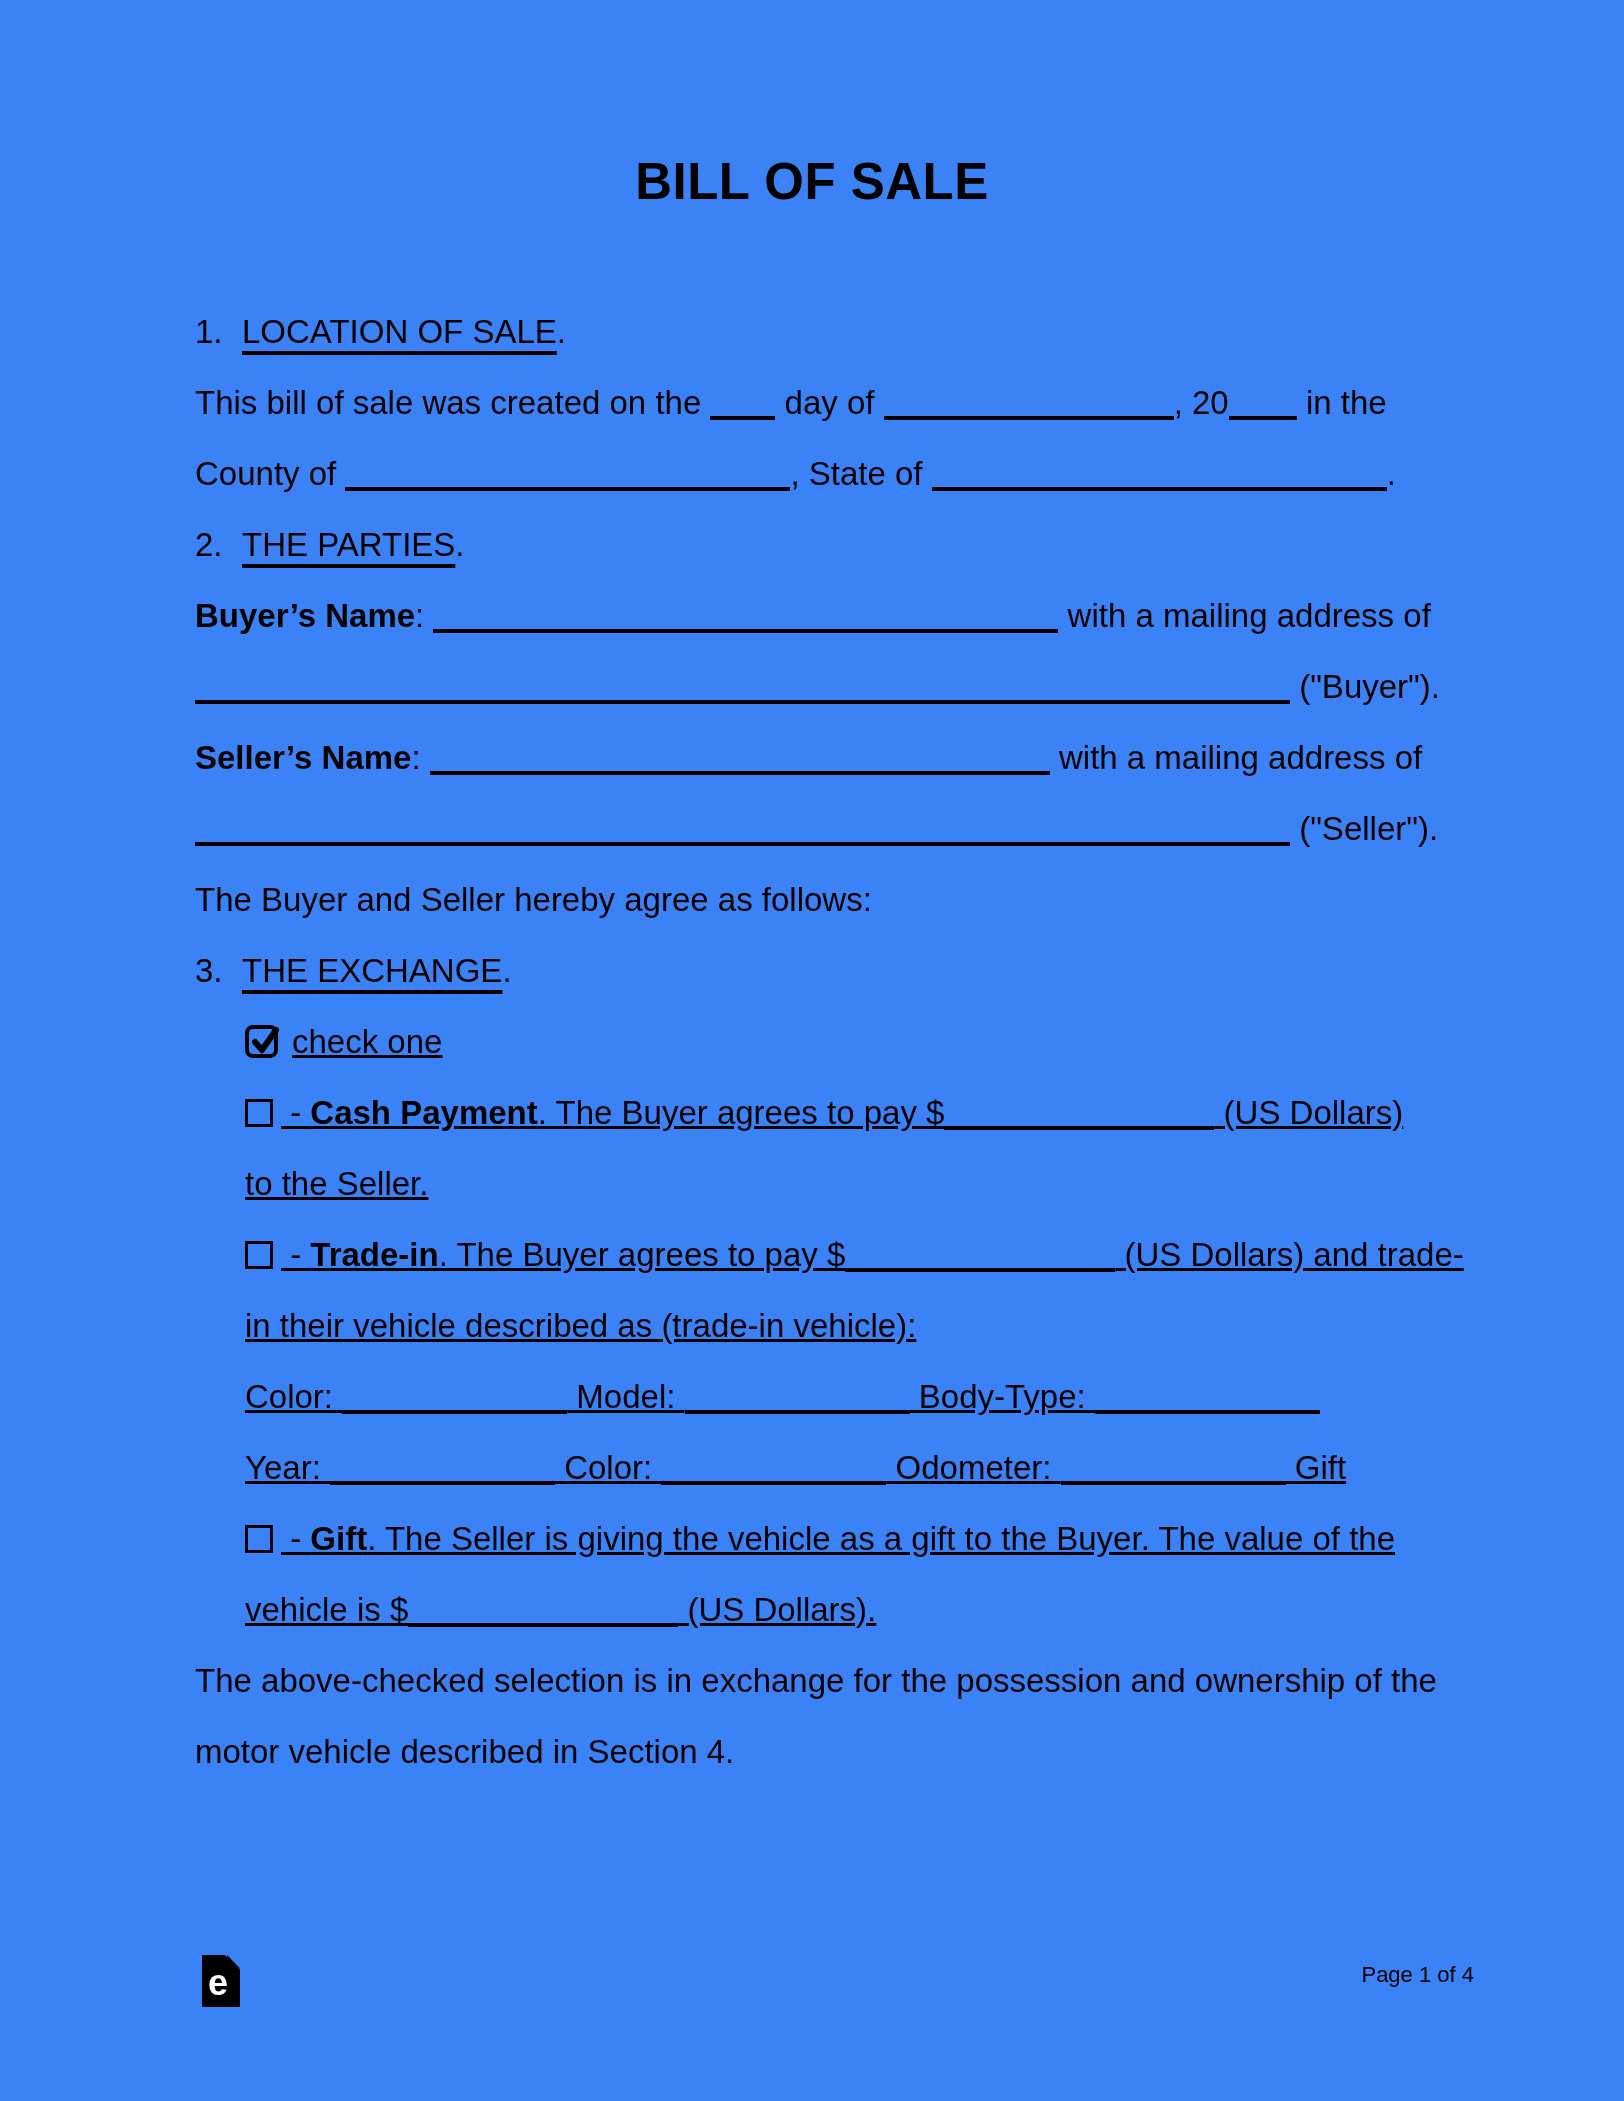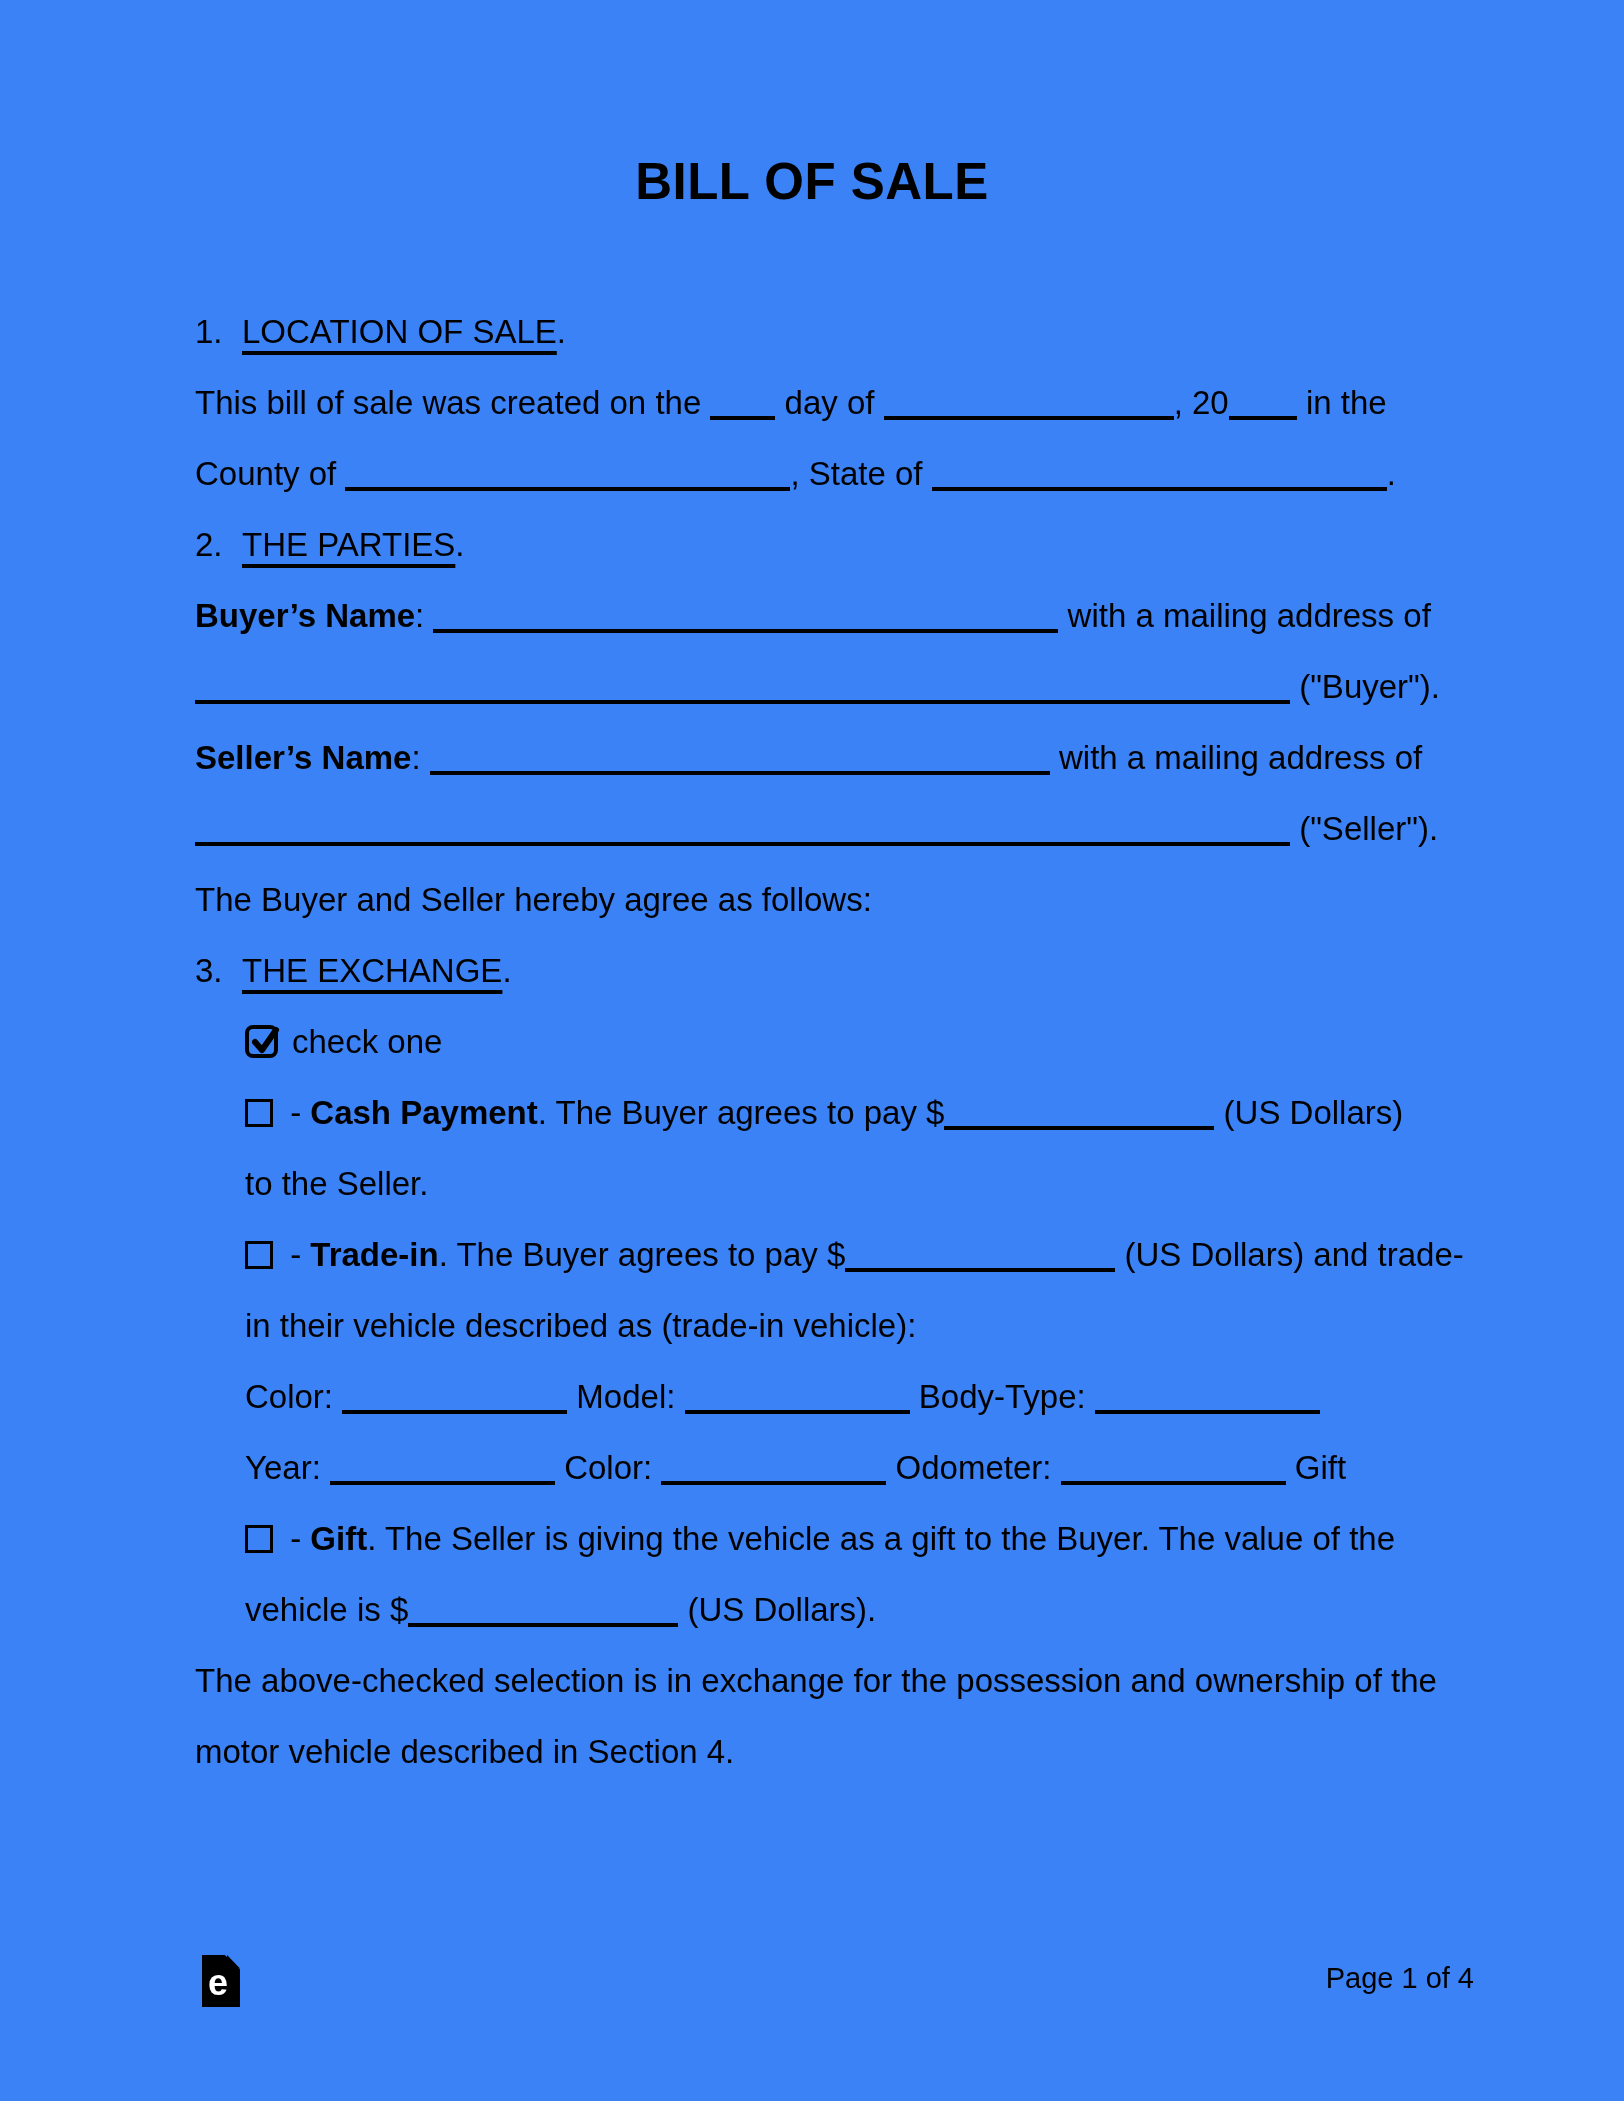--- a/index.html
+++ b/index.html
@@ -14,21 +14,21 @@
   }
   .title {
     position:absolute; top:152px; left:0; right:0;
     text-align:center;
     font-size:51px; font-weight:bold; letter-spacing:0.5px;
   }
   .content {
     position:absolute; top:296px; left:195px; width:1260px;
   }
   .line { line-height:71px; white-space:nowrap; }
-  .ind  { margin-left:50px; }
+  .ind  { margin-left:50px;text-decoration:underline; }
   .num  { display:inline-block; width:47px; }
   .hd   {
     text-decoration:underline;
     text-decoration-thickness:4px;
     text-underline-offset:8px;
     text-align:center;
   }
   .b { font-weight:bold; }
   .blank {
     display:inline-block;
@@ -71,21 +71,21 @@
     -webkit-clip-path:polygon(0 0, 100% 100%, 0 100%);
     clip-path:polygon(0 0, 100% 100%, 0 100%);
   }
   .footer-logo .letter {
     position:absolute; left:0; top:6px; width:32px;
     text-align:center;
     color:#fff; font-weight:bold; font-size:36px; line-height:44px;
   }
   .page-num {
     position:absolute; right:150px; top:1962px;
-    font-size:29px;
+    font-size:22px;
   }
 </style>
 </head>
 <body>
 
 <div class="page">
 
   <div class="title">BILL OF SALE</div>
 
   <div class="content">

